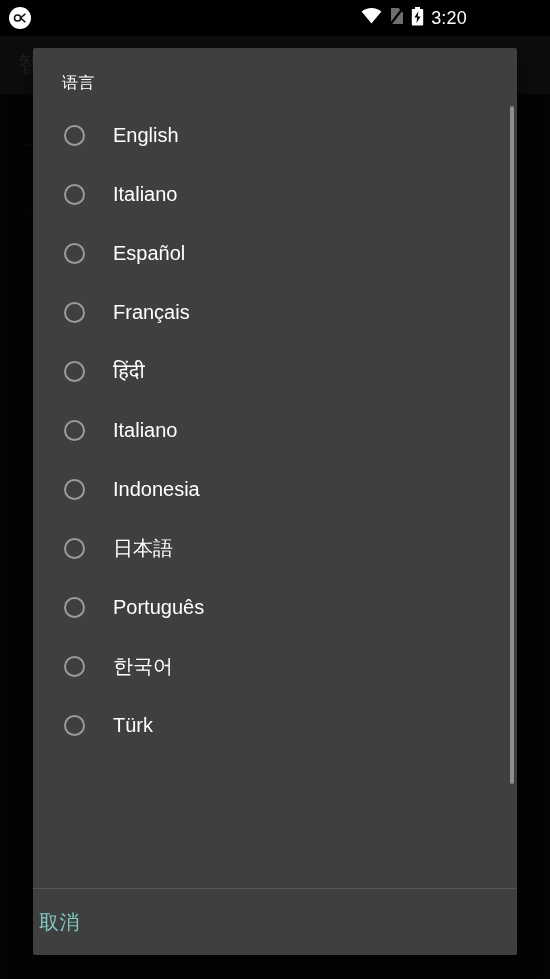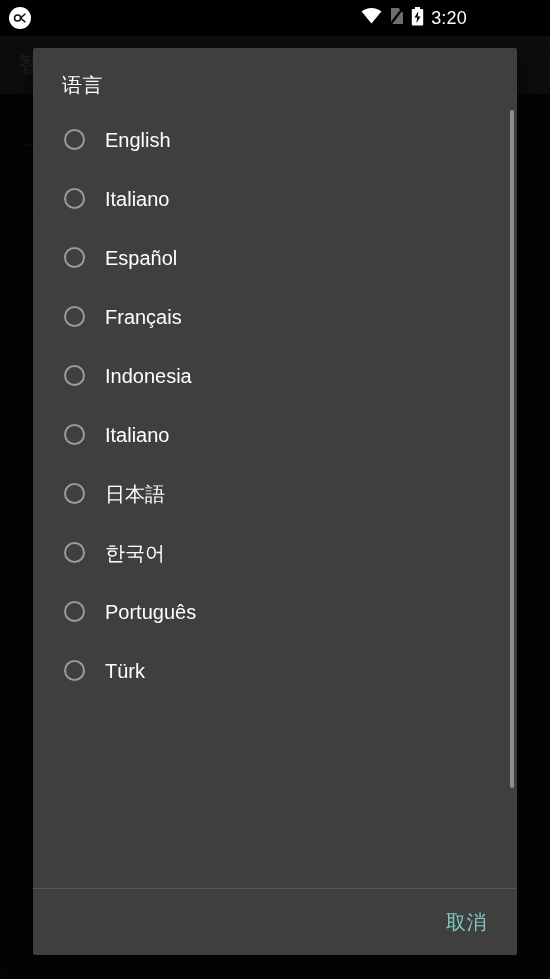--- a/index.html
+++ b/index.html
@@ -107,21 +107,21 @@
     background: #3f3f3f;
     border-radius: 2px;
     z-index: 10;
     box-shadow: 0 10px 26px rgba(0,0,0,0.65);
     display: flex;
     flex-direction: column;
     overflow: hidden;
   }
   .dialog-title {
     color: #ffffff;
-    font-size: 20px;
+    font-size: 16px;
     padding: 26px 24px 14px 29px;
     line-height: 1.1;
     flex: 0 0 auto;
     letter-spacing: 0.5px;
   }
 
   .list-wrap {
     position: relative;
     flex: 1 1 auto;
     overflow: hidden;
@@ -130,20 +130,21 @@
     position: absolute;
     left: 0; top: 0;
     width: 484px;
   }
   .row {
     height: 59px;
     display: flex;
     align-items: center;
     padding-left: 31px;
     box-sizing: border-box;
+    gap: 8px;
   }
   .radio {
     width: 21px; height: 21px;
     border-radius: 50%;
     border: 2px solid #9b9b9b;
     box-sizing: border-box;
     flex: 0 0 auto;
   }
   .row-label {
     color: #ffffff;
@@ -175,21 +176,21 @@
   .divider {
     height: 1px;
     background: #575757;
     flex: 0 0 auto;
   }
   .footer {
     flex: 0 0 auto;
     height: 66px;
     display: flex;
     align-items: center;
-    justify-content: flex-end;
+    justify-content: flex-start;
     padding-right: 24px;
   }
   .btn-cancel {
     color: #7fc8c2;
     font-size: 20px;
     background: transparent;
     border: none;
     padding: 8px 6px;
     cursor: pointer;
     font-family: "Liberation Sans", "DejaVu Sans", sans-serif;
@@ -257,37 +258,41 @@
         <div class="row">
           <span class="radio"></span>
           <span class="row-label">Español</span>
         </div>
         <div class="row">
           <span class="radio"></span>
           <span class="row-label">Français</span>
         </div>
         <div class="row">
           <span class="radio"></span>
+          <span class="row-label">हिंदी</span>
+        </div>
+        <div class="row">
+          <span class="radio"></span>
+          <span class="row-label">Italiano</span>
+        </div>
+        <div class="row">
+          <span class="radio"></span>
           <span class="row-label">Indonesia</span>
         </div>
         <div class="row">
           <span class="radio"></span>
-          <span class="row-label">Italiano</span>
-        </div>
-        <div class="row">
-          <span class="radio"></span>
           <span class="row-label">日本語</span>
         </div>
         <div class="row">
           <span class="radio"></span>
+          <span class="row-label">Português</span>
+        </div>
+        <div class="row">
+          <span class="radio"></span>
           <span class="row-label">한국어</span>
-        </div>
-        <div class="row">
-          <span class="radio"></span>
-          <span class="row-label">Português</span>
         </div>
         <div class="row">
           <span class="radio"></span>
           <span class="row-label">Türk</span>
         </div>
       </div>
     <div class="scrollbar-track">
       <div class="scrollbar-thumb"></div>
     </div>
   </div>

